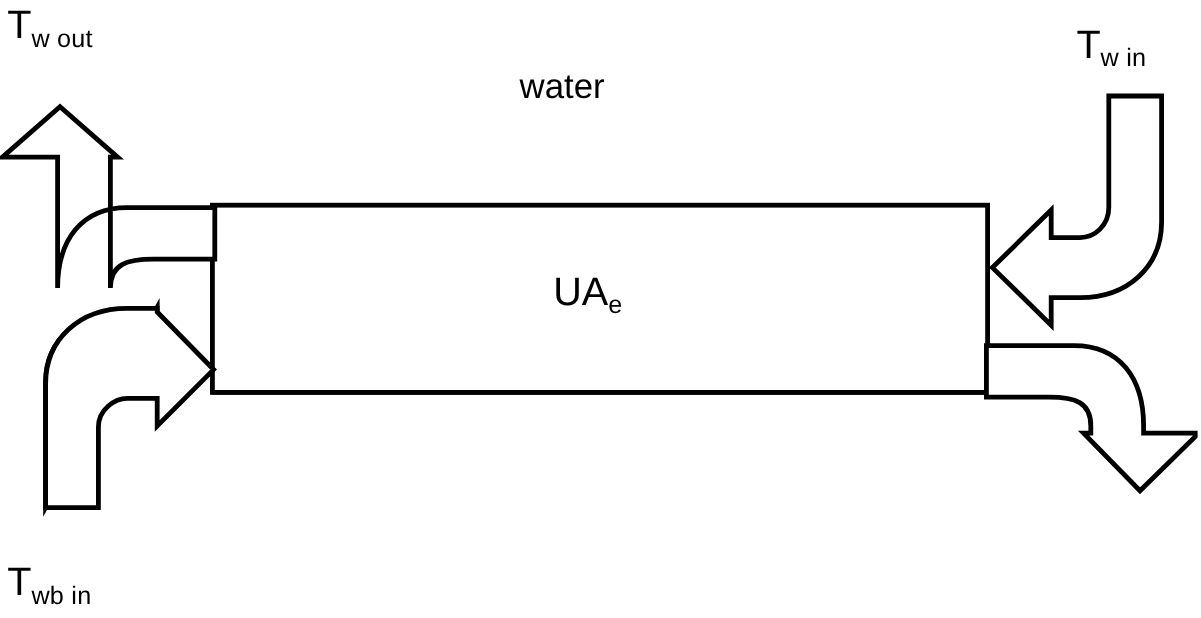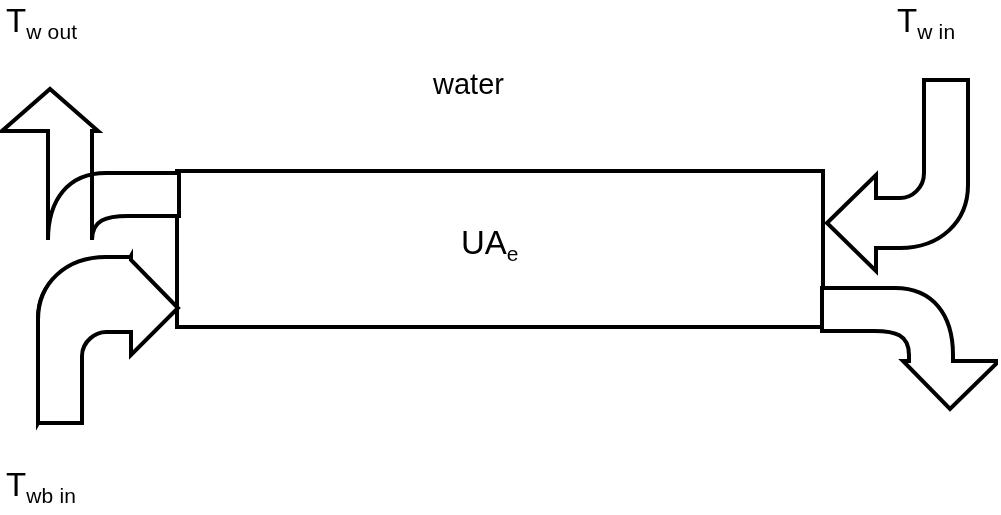--- a/index.html
+++ b/index.html
@@ -56,24 +56,24 @@
   }
   .box-label {
     font-size: 33px;
   }
   .box-label .sub {
     font-size: 21px;
     position: relative;
     top: 7px;
   }
   #label-t-w-out   { left: 6px;   top: 4px; }
-  #label-t-w-in    { left: 897px; top: 4px; }
+  #label-t-w-in    { left: 897px; top: 20px; }
   #label-t-wb-in   { left: 6px;   top: 468px; }
   #label-t-wb-out  { left: 888px; top: 468px; }
-  #label-water     { left: 433px; top: 70px; }
+  #label-water     { left: 433px; top: 59px; }
   #label-equiv     { left: 361px; top: 390px; }
   #label-uae       { left: 461px; top: 226px; }
 </style>
 </head>
 <body>
 
 <div id="diagram-root">
 
   <svg id="diagram-svg" viewBox="0 0 1001 515">
 

